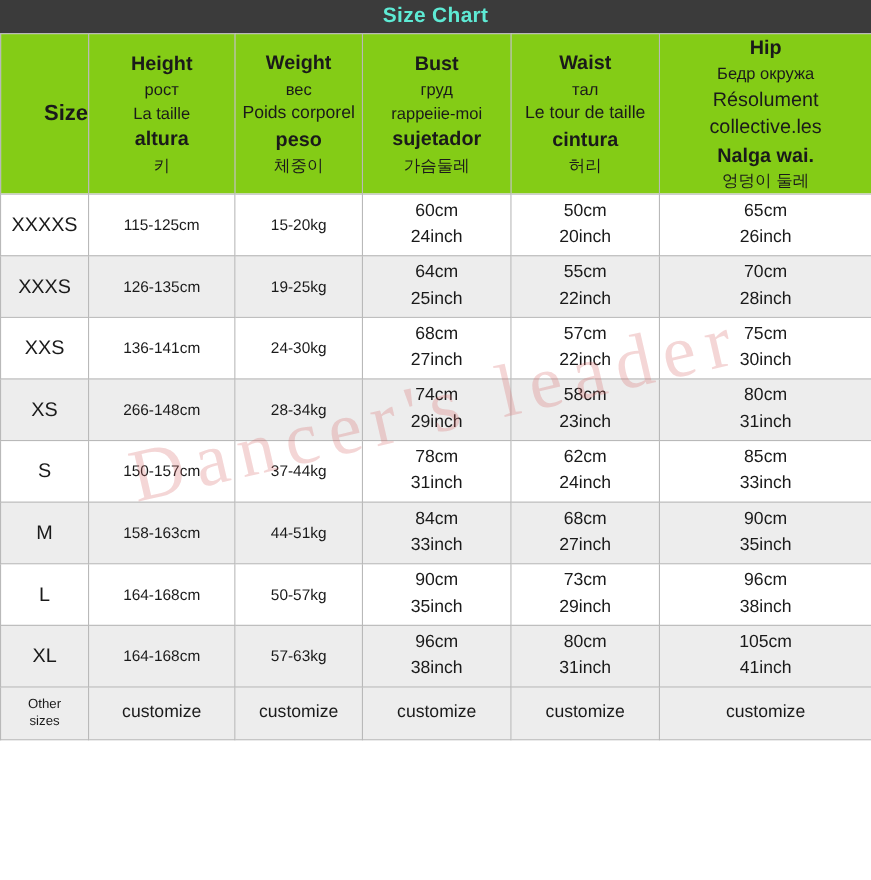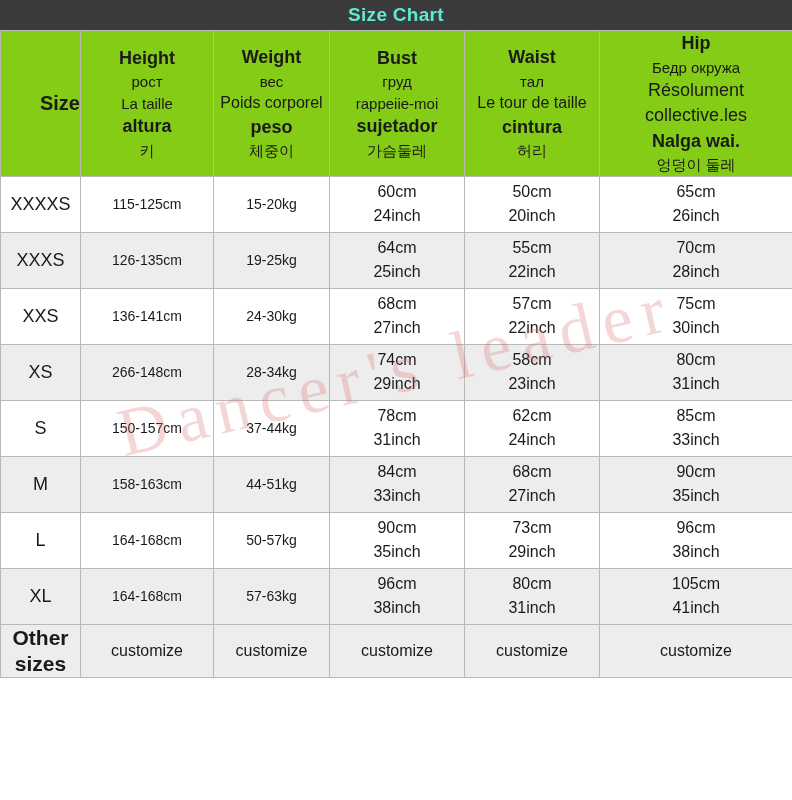--- a/index.html
+++ b/index.html
@@ -76,22 +76,22 @@
   }
   .data-row td.simple { font-size: 14px; }
   .dual { line-height: 1.5; font-size: 17px; }
   .dual span { display: block; }
 
   .row-light td { background: #ffffff; }
   .row-dark td { background: #ededed; }
 
   .other-row td { height: 48px; font-size: 17px; }
   .other-row td.size-cell {
-    font-size: 21px;
-    font-weight: bold;
+    font-size: 12px;
+    font-weight: normal;
     line-height: 1.25;
   }
   .other-row td.size-cell span { display: block; }
 
   .footnote {
     height: 40px;
     display: flex;
     align-items: center;
     justify-content: center;
     color: #e00000;

